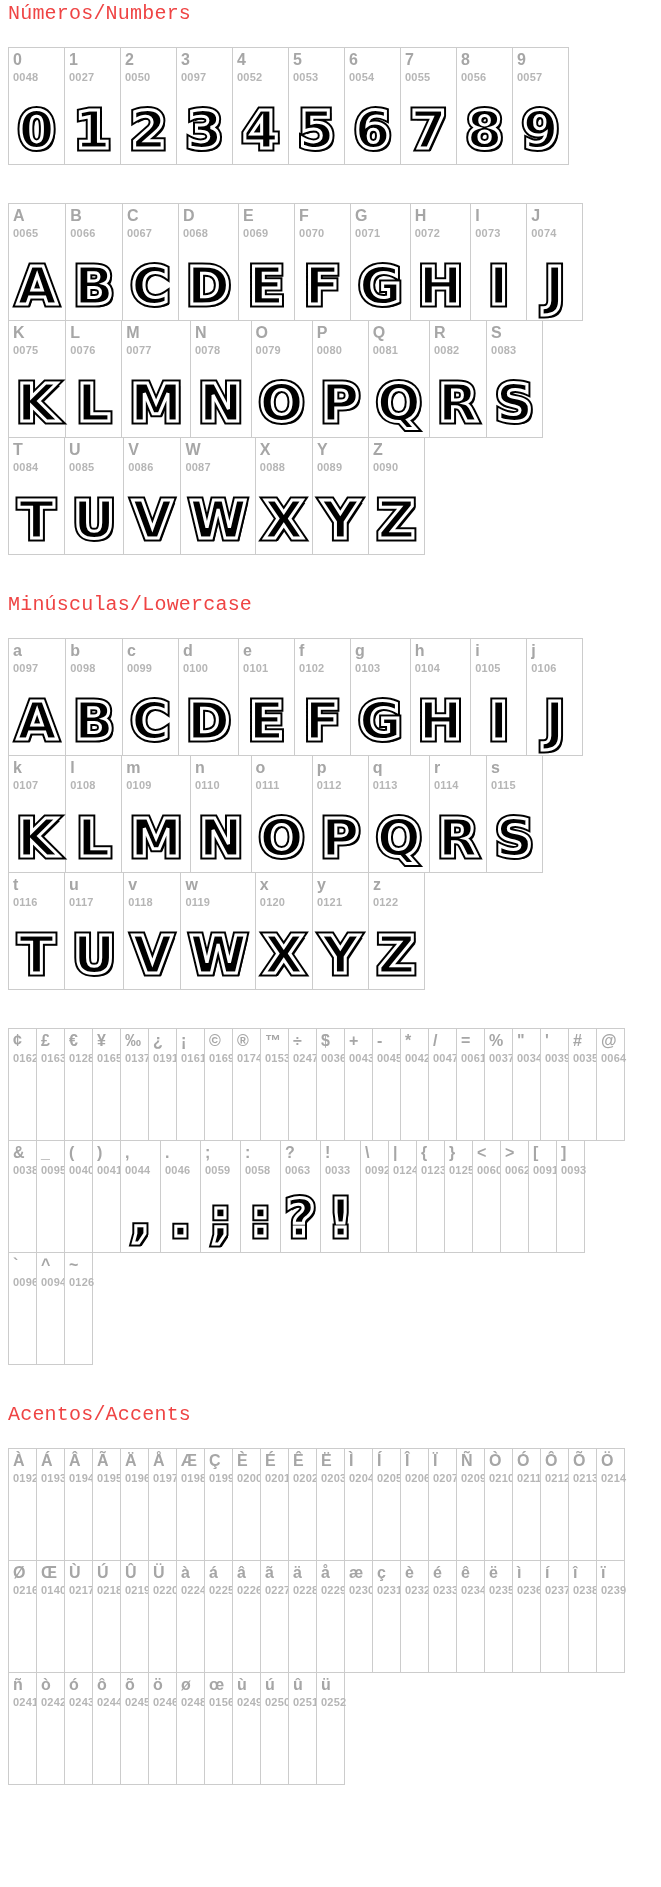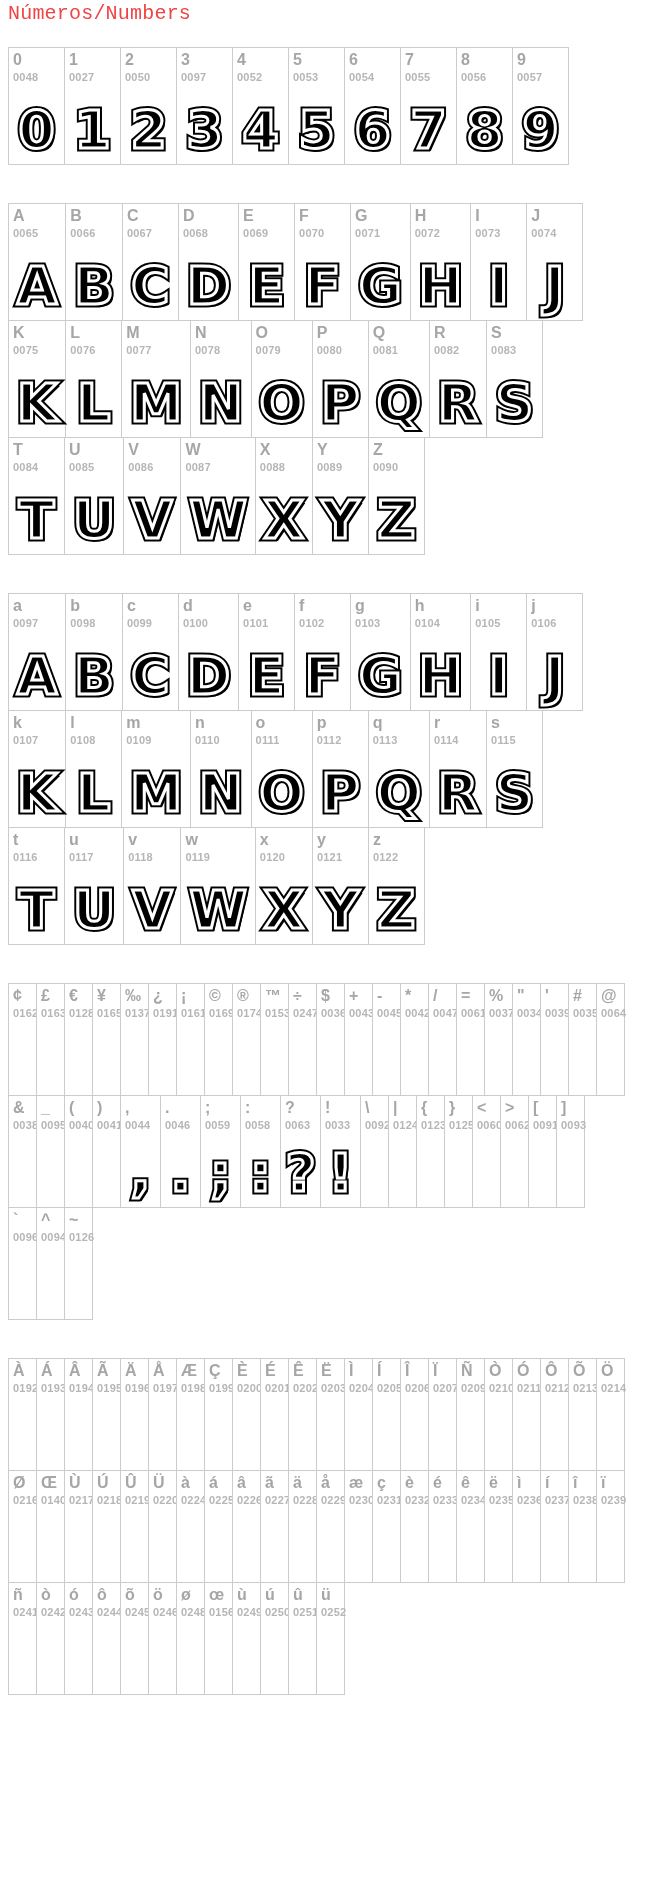--- a/index.html
+++ b/index.html
@@ -382,20 +382,21 @@
             </div>
             <div class="gwrap">
               <span class="glyph-char" data-g="Z">Z</span>
             </div>
           </div>
         </div>
       </div>
   </section>
 
   <section class="sec">
+    <h2 class="sec-heading">Minúsculas/Lowercase</h2>
     <div class="rows">
         <div class="grid-row">
           <div class="cell letters has-glyph">
             <div class="lbl">
               <span class="ch">a</span>
               <span class="code">0097</span>
             </div>
             <div class="gwrap">
               <span class="glyph-char" data-g="A">A</span>
             </div>
@@ -951,20 +952,21 @@
               <span class="ch">~</span>
               <span class="code">0126</span>
             </div>
             <div class="gwrap"></div>
           </div>
         </div>
       </div>
   </section>
 
   <section class="sec">
+    <h2 class="sec-heading">Acentos/Accents</h2>
     <div class="rows">
         <div class="grid-row">
           <div class="cell symbols">
             <div class="lbl">
               <span class="ch">À</span>
               <span class="code">0192</span>
             </div>
             <div class="gwrap"></div>
           </div>
           <div class="cell symbols">

